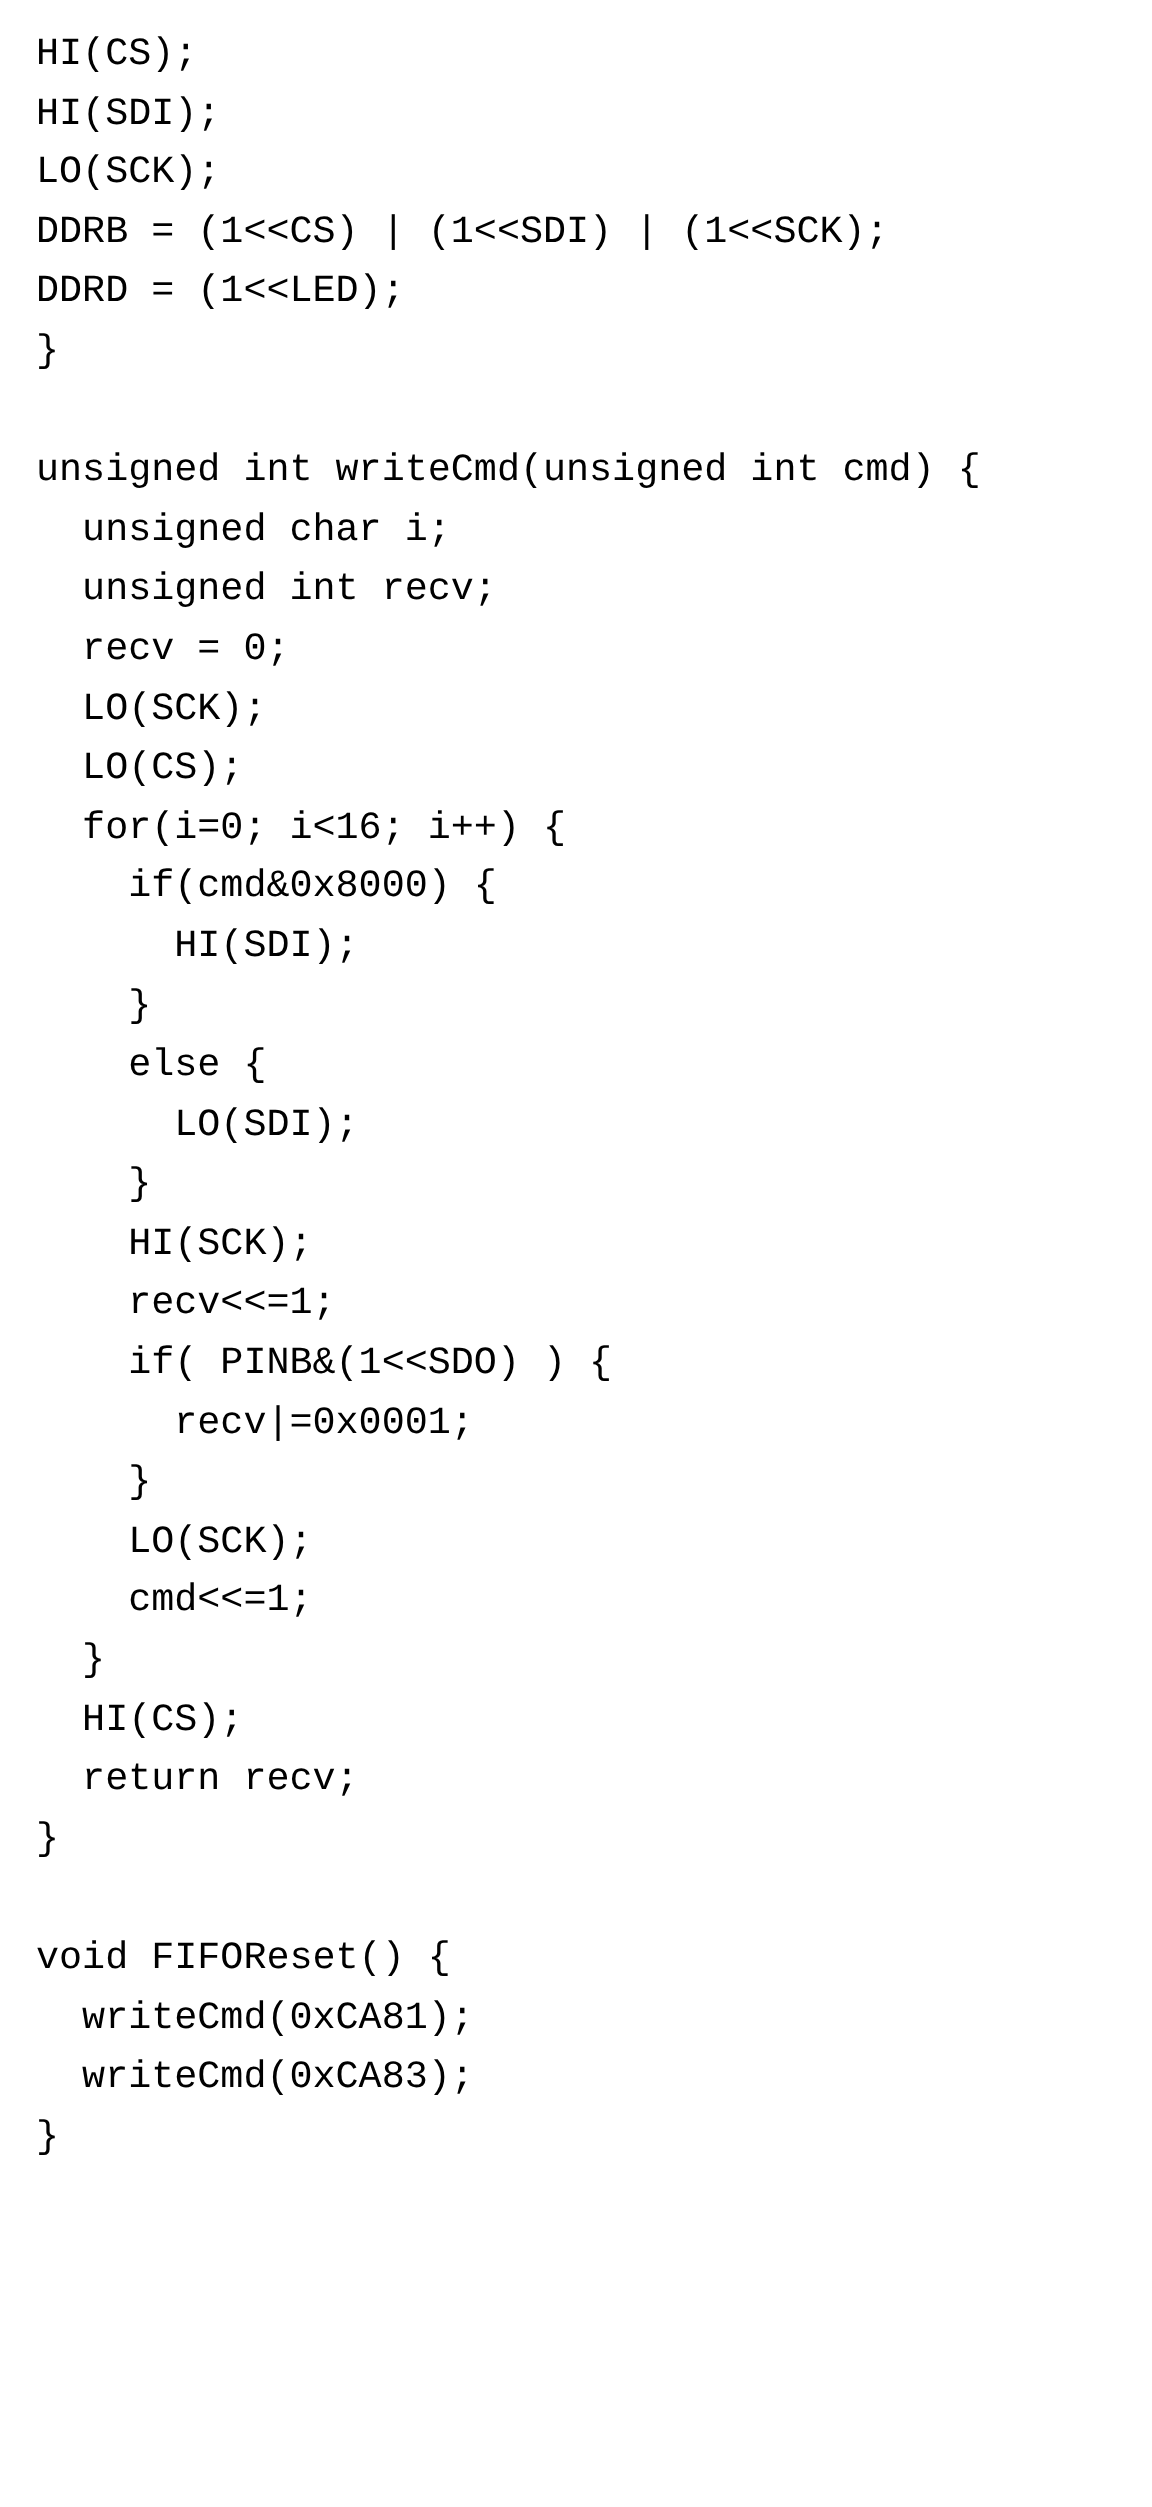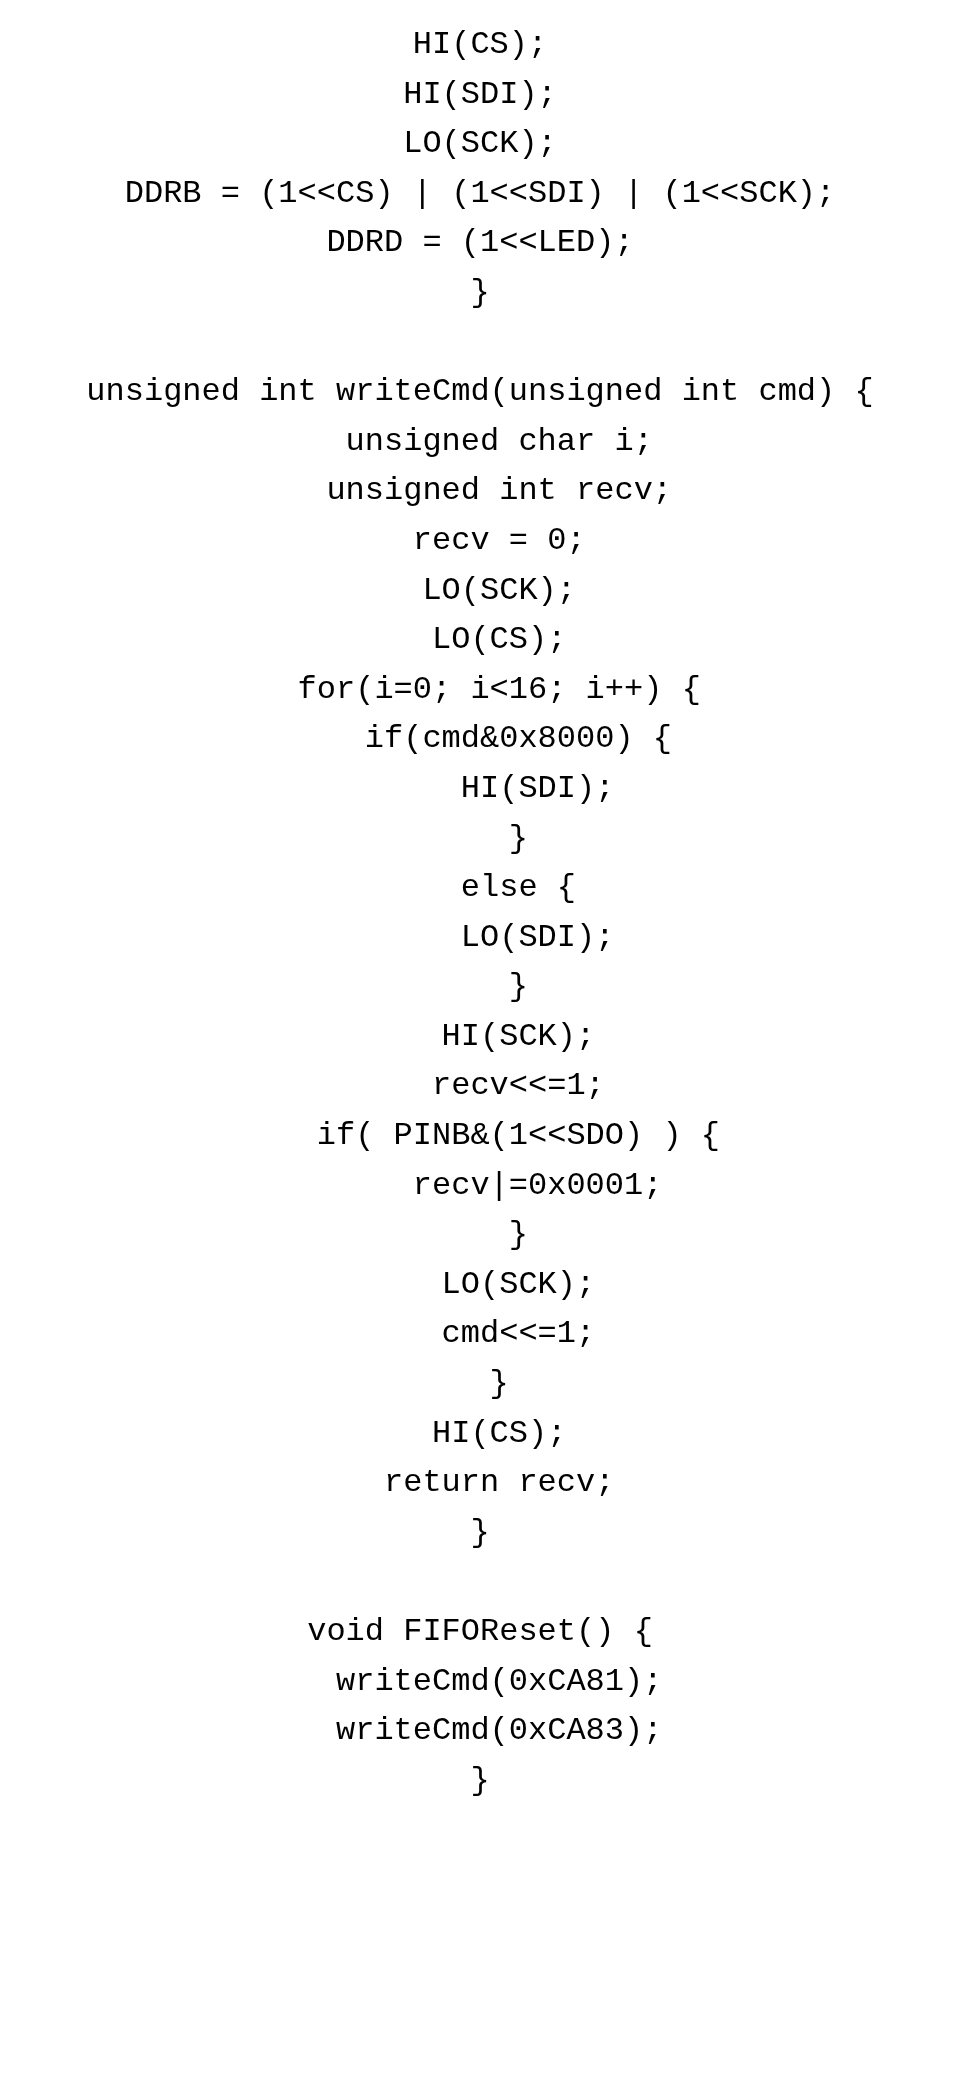--- a/index.html
+++ b/index.html
@@ -20,19 +20,18 @@
     }
 
     .code-block {
       white-space: pre;
       display: block;
     }
 
     .line {
       display: block;
       white-space: pre;
-      text-align: center;
     }
   </style>
 </head>
 <body>
 
 <div class="code-block" id="code-output"><span class="line">HI(CS);</span><span class="line">HI(SDI);</span><span class="line">LO(SCK);</span><span class="line">DDRB = (1&lt;&lt;CS) | (1&lt;&lt;SDI) | (1&lt;&lt;SCK);</span><span class="line">DDRD = (1&lt;&lt;LED);</span><span class="line">}</span><span class="line">&nbsp;</span><span class="line">unsigned int writeCmd(unsigned int cmd) {</span><span class="line">  unsigned char i;</span><span class="line">  unsigned int recv;</span><span class="line">  recv = 0;</span><span class="line">  LO(SCK);</span><span class="line">  LO(CS);</span><span class="line">  for(i=0; i&lt;16; i++) {</span><span class="line">    if(cmd&amp;0x8000) {</span><span class="line">      HI(SDI);</span><span class="line">    }</span><span class="line">    else {</span><span class="line">      LO(SDI);</span><span class="line">    }</span><span class="line">    HI(SCK);</span><span class="line">    recv&lt;&lt;=1;</span><span class="line">    if( PINB&amp;(1&lt;&lt;SDO) ) {</span><span class="line">      recv|=0x0001;</span><span class="line">    }</span><span class="line">    LO(SCK);</span><span class="line">    cmd&lt;&lt;=1;</span><span class="line">  }</span><span class="line">  HI(CS);</span><span class="line">  return recv;</span><span class="line">}</span><span class="line">&nbsp;</span><span class="line">void FIFOReset() {</span><span class="line">  writeCmd(0xCA81);</span><span class="line">  writeCmd(0xCA83);</span><span class="line">}</span></div>
 
 </body></html>

